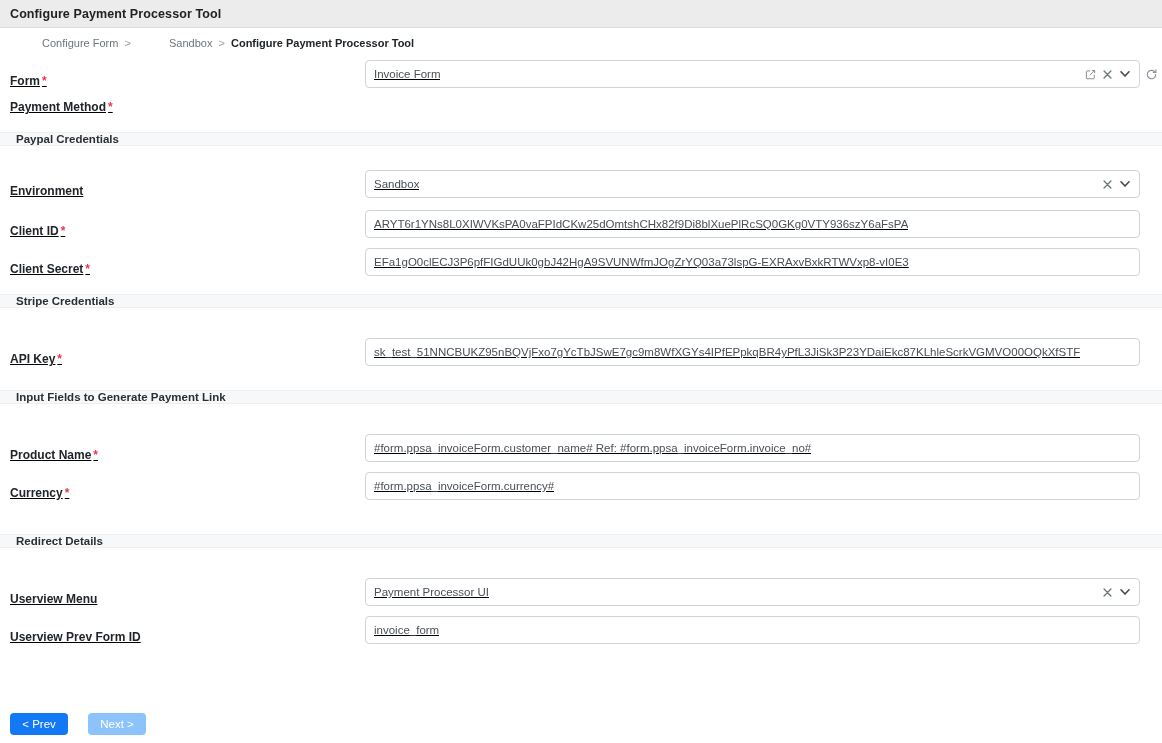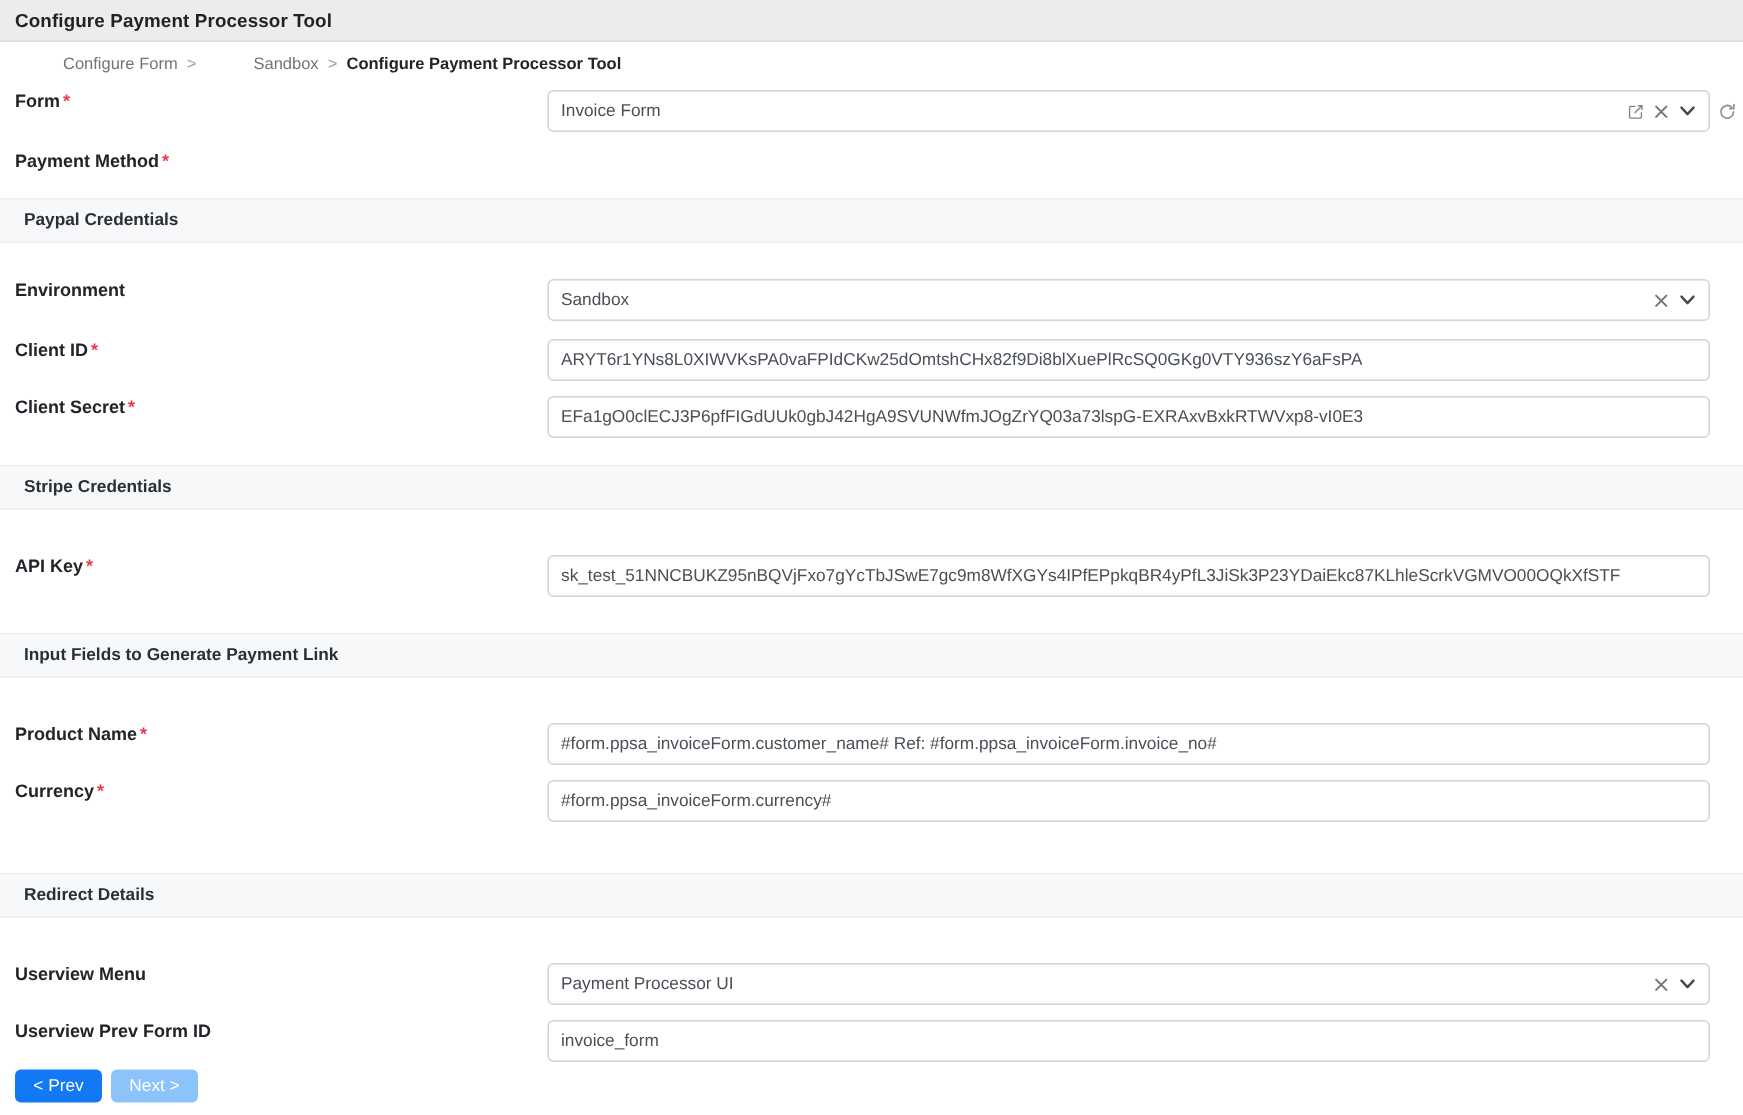--- a/index.html
+++ b/index.html
@@ -41,22 +41,23 @@
     white-space: nowrap;
   }
   .breadcrumb .crumb { color: #6c757d; margin-left: 32px; }
   .breadcrumb .sep { color: #9aa0a6; margin: 0 3px; }
   .breadcrumb .current { color: #212529; font-weight: bold; }
 
   
   .row {
     position: relative;
     display: flex;
-    align-items: flex-start;
+    align-items: flex-end;
     padding: 0;
+    text-decoration: underline;
   }
   .label {
     width: 365px;
     padding-left: 10px;
     font-size: 12px;
     font-weight: bold;
     color: #212529;
     flex: 0 0 365px;
     white-space: nowrap;
   }
@@ -117,38 +118,38 @@
     width: 18px; height: 18px;
     display: flex; align-items: center; justify-content: center;
     color: #8a9199;
   }
 
   
   .section {
     background: #f7f8f9;
     border-top: 1px solid #eceef0;
     border-bottom: 1px solid #eceef0;
-    height: 30px;
+    height: 14px;
     display: flex;
     align-items: center;
     padding-left: 16px;
     font-size: 11.5px;
     font-weight: bold;
     color: #2b2f33;
     margin: 0;
   }
 
   
   .btnbar {
     position: absolute;
     left: 0; bottom: 0;
     width: 1162px;
     padding: 0 0 8px 10px;
     display: flex;
-    gap: 6px;
+    gap: 20px;
     background: transparent;
     z-index: 20;
   }
   .btn {
     height: 22px;
     min-width: 58px;
     border: none;
     border-radius: 4px;
     font-size: 11.5px;
     font-family: "Liberation Sans", sans-serif;

